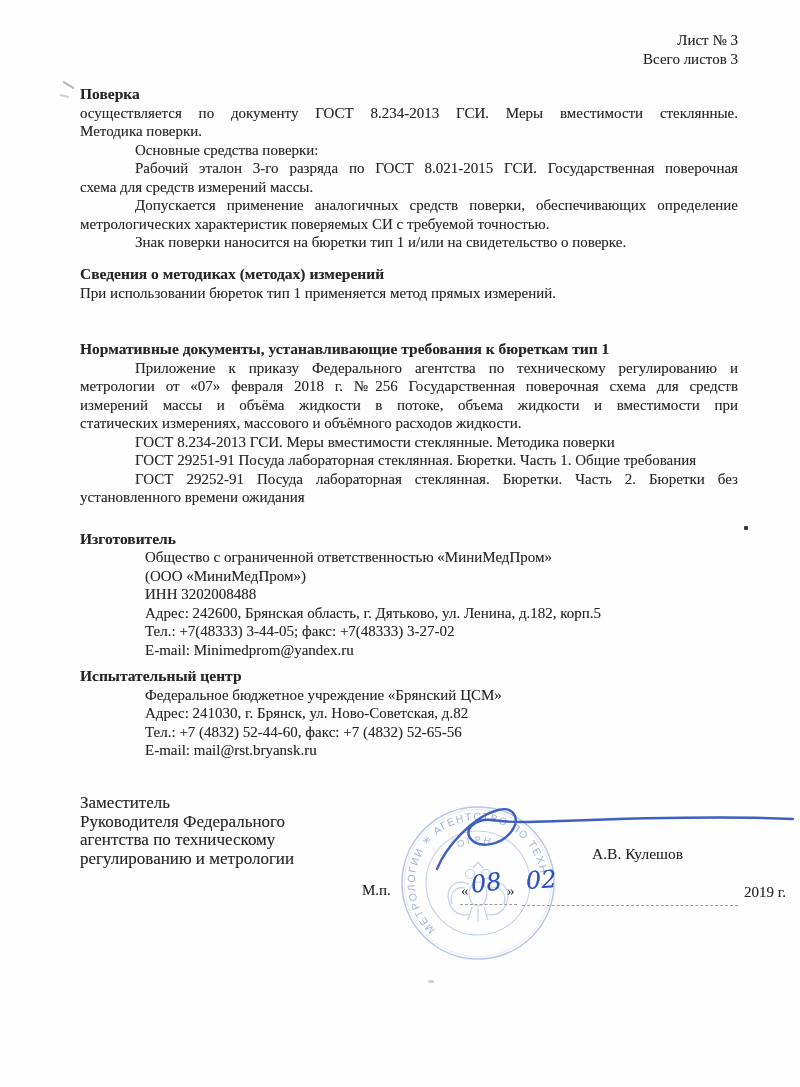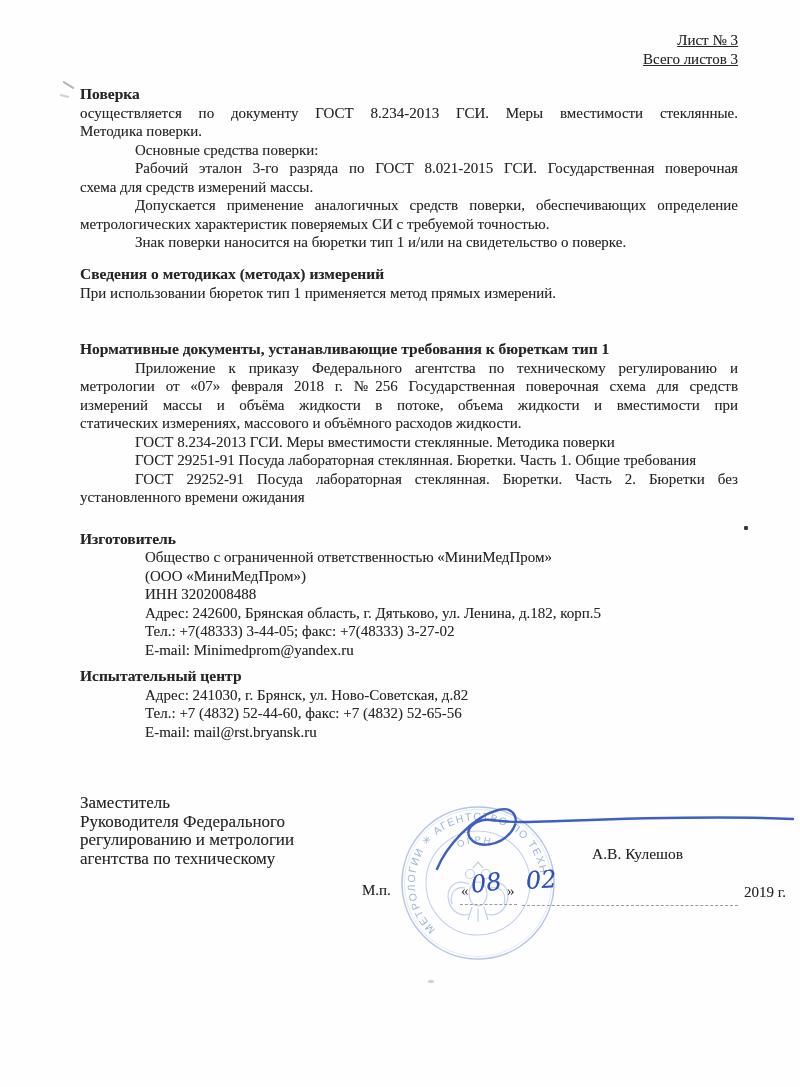--- a/index.html
+++ b/index.html
@@ -11,21 +11,21 @@
     color:#262626;
     overflow:hidden;
   }
   .page *{box-sizing:border-box;}
   .content{
     position:absolute;left:80px;top:31px;width:658px;
     font-size:15px;line-height:18.5px;
     text-shadow:0 0 .6px rgba(60,60,60,.38);
   }
   .ln{min-height:18.5px;}
-  .r{text-align:right;text-decoration:underline;}
+  .r{text-align:right;}
   .j{text-align:justify;text-align-last:justify;}
   .i{padding-left:55px;}
   .h{font-weight:bold;font-size:15.5px;}
   .pad65{padding-left:65px;}
   .mt17{margin-top:17px;}
   .mt13{margin-top:13.5px;}
   .mt20{margin-top:38px;}
   .mt14{margin-top:23px;}
   .mt17b{margin-top:8px;}
   
@@ -109,30 +109,31 @@
 
     <div class="ln h mt14">Изготовитель</div>
     <div class="ln pad65">Общество с ограниченной ответственностью «МиниМедПром»</div>
     <div class="ln pad65">(ООО «МиниМедПром»)</div>
     <div class="ln pad65">ИНН 3202008488</div>
     <div class="ln pad65">Адрес: 242600, Брянская область, г. Дятьково, ул. Ленина, д.182, корп.5</div>
     <div class="ln pad65">Тел.: +7(48333) 3-44-05; факс: +7(48333) 3-27-02</div>
     <div class="ln pad65">E-mail: Minimedprom@yandex.ru</div>
 
     <div class="ln h mt17b">Испытательный центр</div>
+    <div class="ln pad65">Федеральное бюджетное учреждение «Брянский ЦСМ»</div>
     <div class="ln pad65">Адрес: 241030, г. Брянск, ул. Ново-Советская, д.82</div>
     <div class="ln pad65">Тел.: +7 (4832) 52-44-60, факс: +7 (4832) 52-65-56</div>
     <div class="ln pad65">E-mail: mail@rst.bryansk.ru</div>
   </div>
 
   <div class="sign-left">
     <div class="ln">Заместитель</div>
     <div class="ln">Руководителя Федерального</div>
+    <div class="ln">агентства по техническому</div>
     <div class="ln">регулированию и метрологии</div>
-    <div class="ln">агентства по техническому</div>
   </div>
 
   <div class="mp">М.п.</div>
 
   <div class="stamp-wrap">
     <svg width="158" height="158" viewBox="0 0 158 158">
       <g stroke="#8aa3d4" fill="none" opacity="0.85">
         <circle cx="79" cy="79" r="76" stroke-width="1.6" opacity="0.8"></circle>
         <circle cx="79" cy="79" r="73.5" stroke-width="0.6" opacity="0.5"></circle>
         <circle cx="79" cy="79" r="52" stroke-width="1.1" opacity="0.65"></circle>

